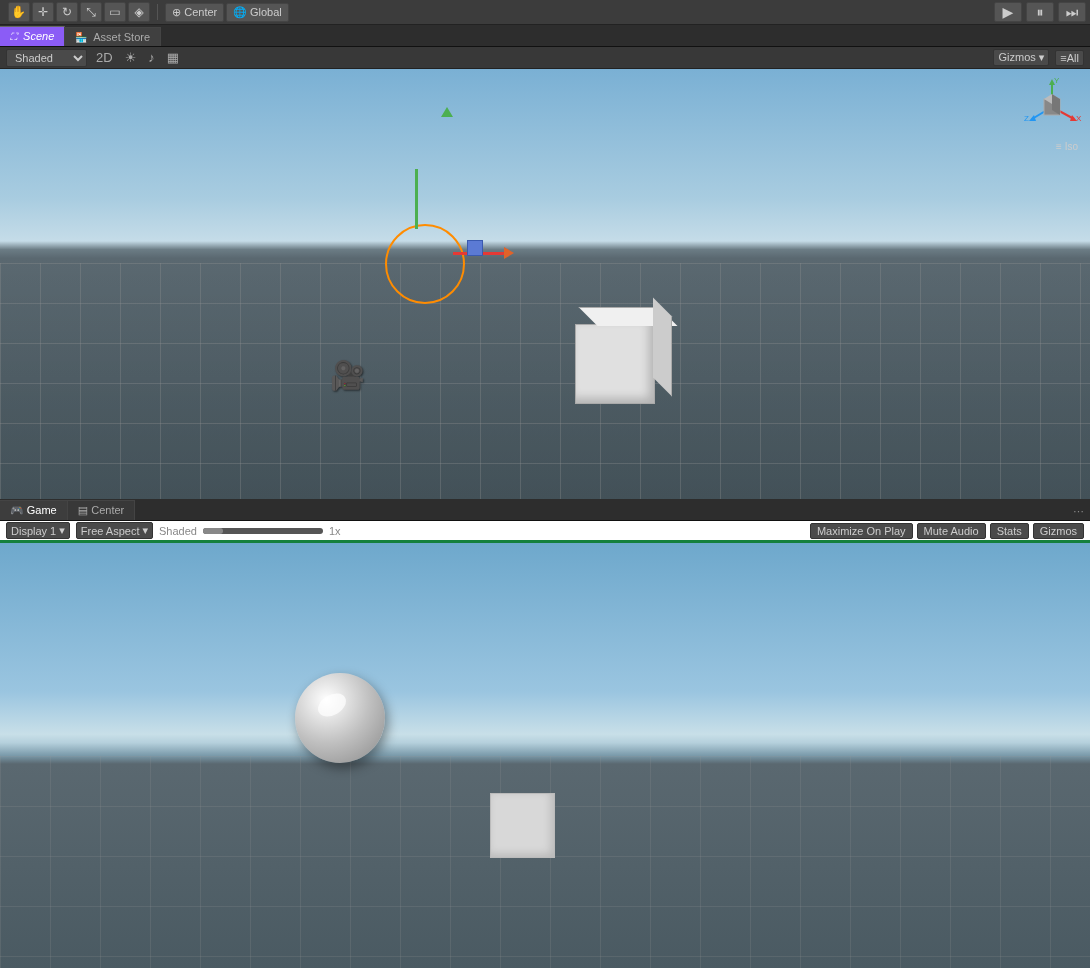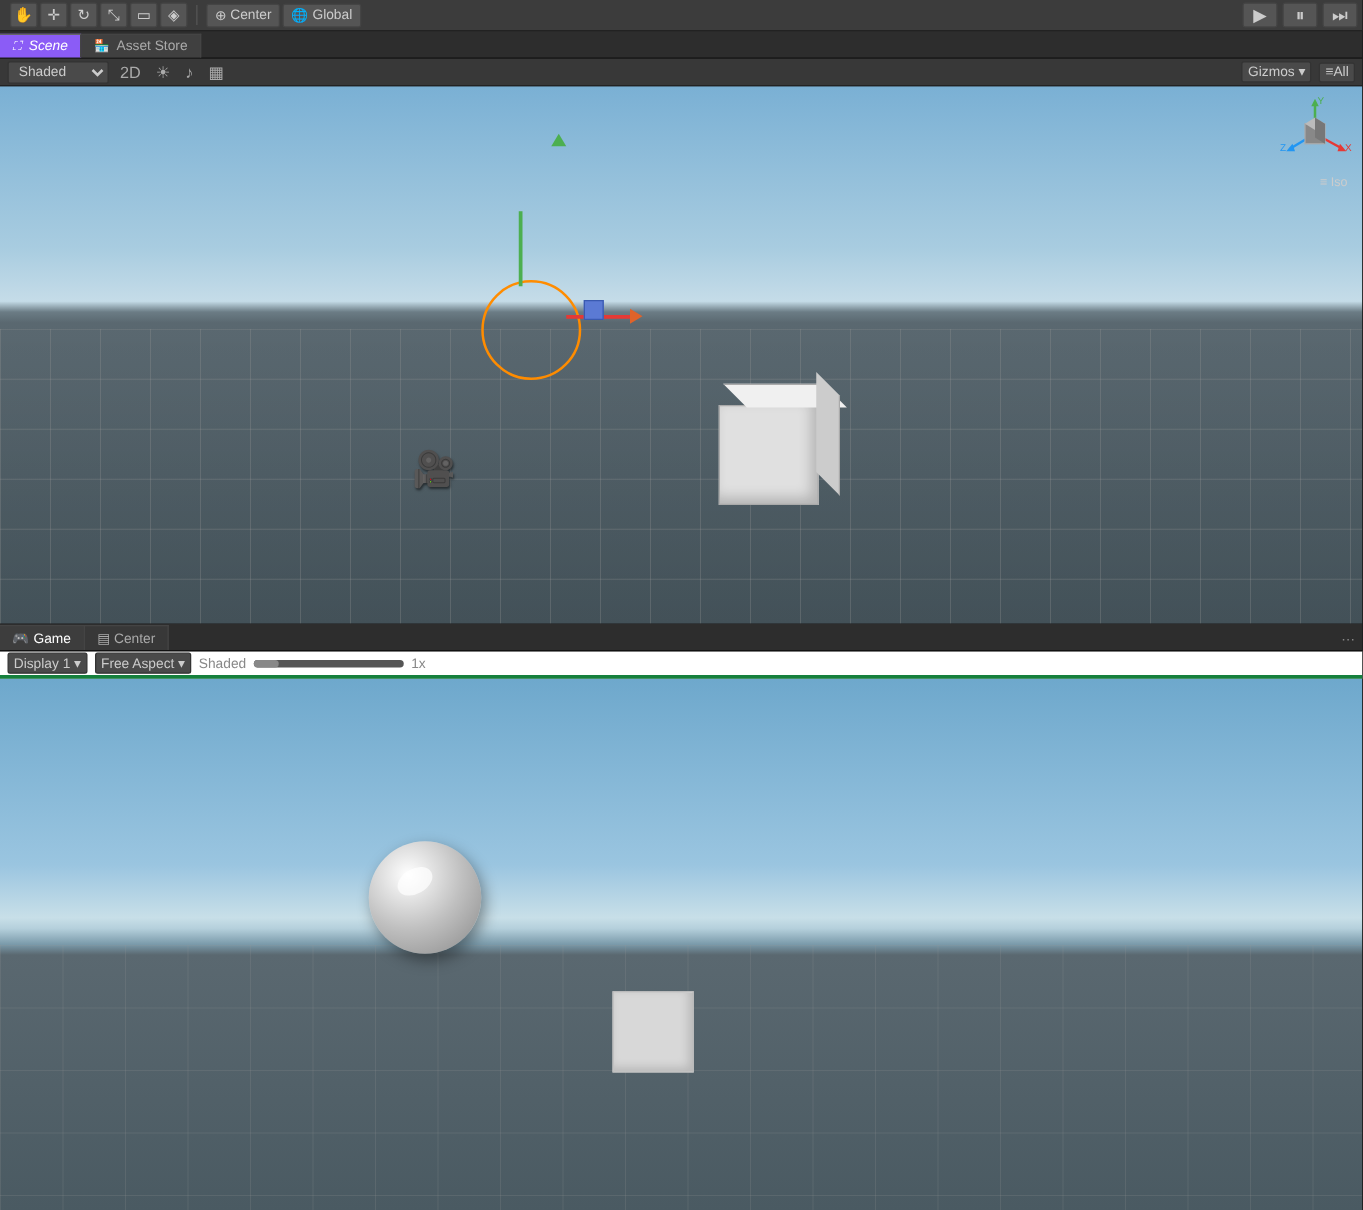--- a/index.html
+++ b/index.html
@@ -505,20 +505,26 @@
     <span>Display 1</span>
     <span>▾</span>
   </div>
   <div class="game-dropdown">
     <span>Free Aspect</span>
     <span>▾</span>
   </div>
   <span class="scale-label">Shaded</span>
   <div class="scale-bar"></div>
   <span class="scale-label">1x</span>
+  <div class="right-btns">
+    <button class="small-btn">Maximize On Play</button>
+    <button class="small-btn">Mute Audio</button>
+    <button class="small-btn">Stats</button>
+    <button class="small-btn">Gizmos</button>
+  </div>
 </div>
 
 <div class="game-viewport">
   <div class="game-bg">
     <div class="game-grid"></div>
 
     <div class="game-sphere">
       <div class="sphere-highlight"></div>
     </div>
 

